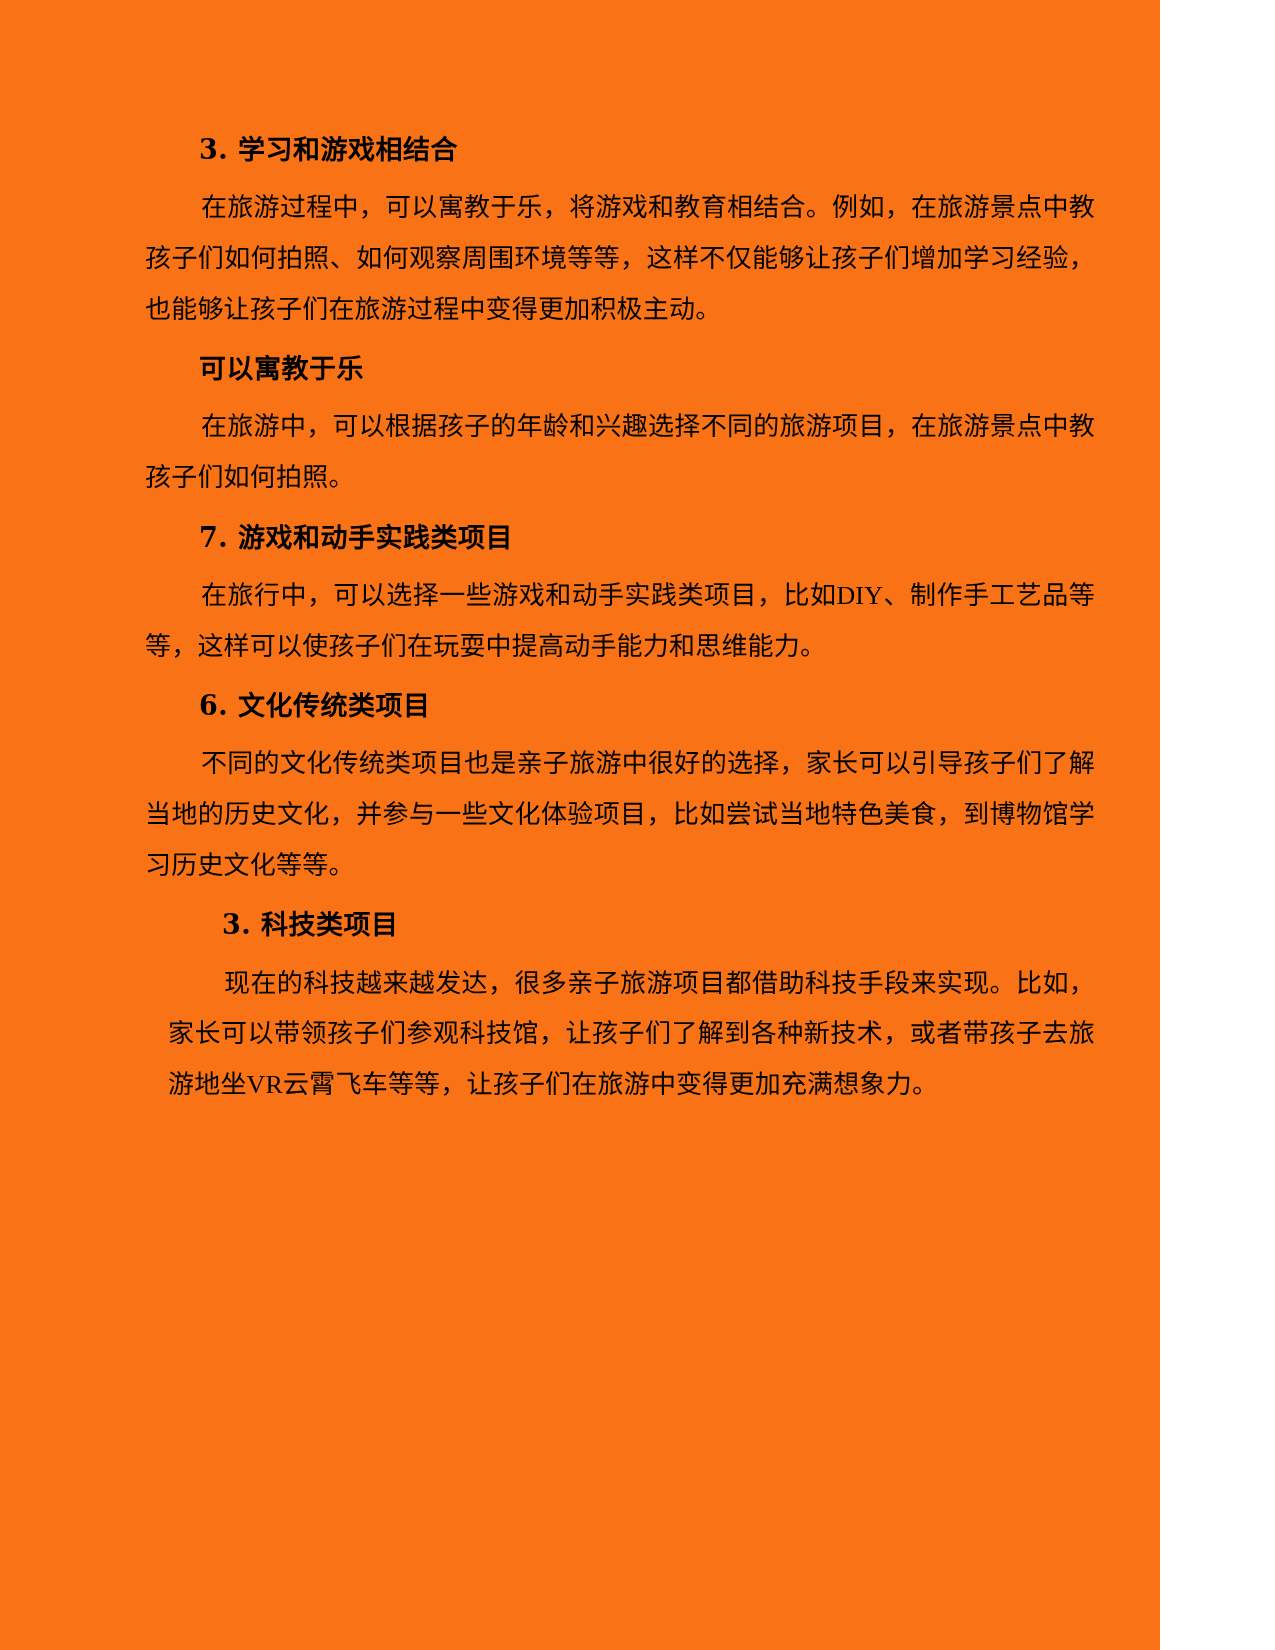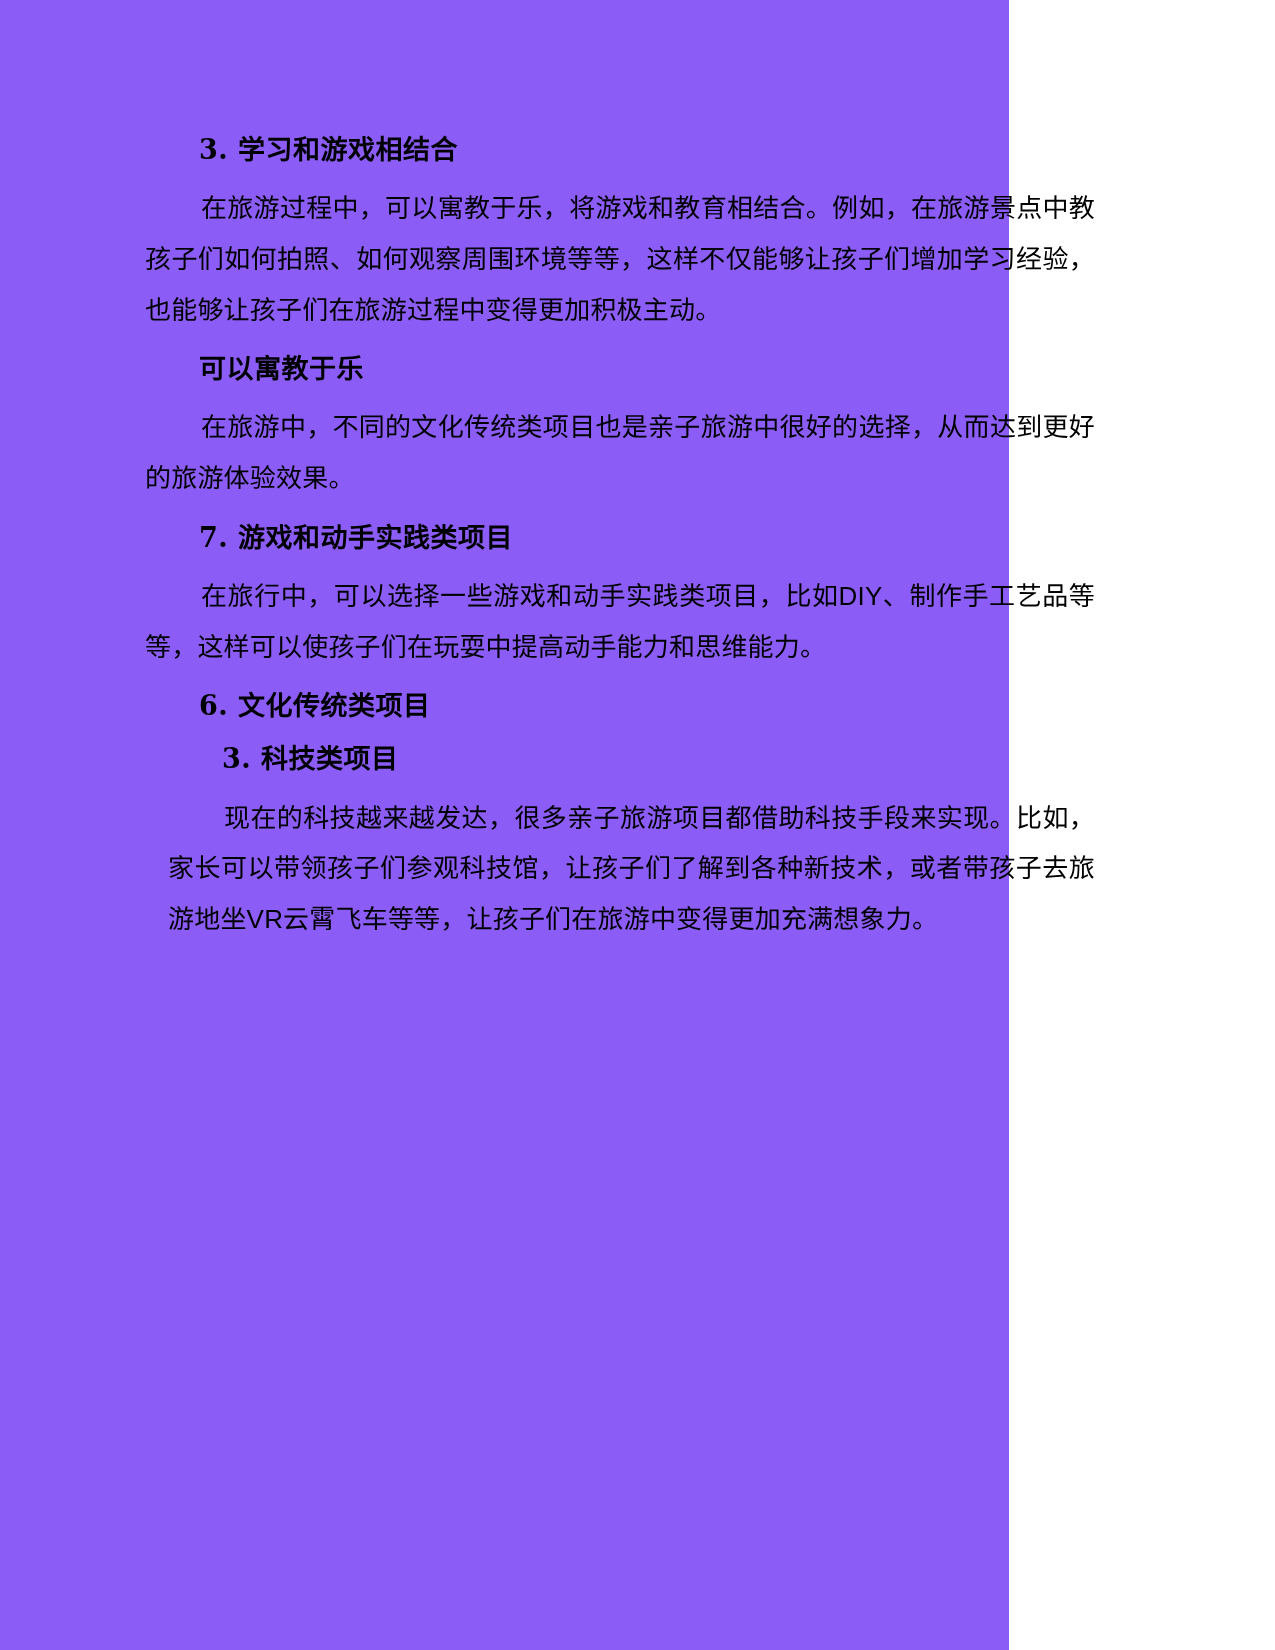--- a/index.html
+++ b/index.html
@@ -9,41 +9,41 @@
   }
   body {
     width: 1275px;
     height: 1650px;
     font-family: "Liberation Serif", "DejaVu Serif", serif;
     color: #000000;
     -webkit-font-smoothing: antialiased;
   }
   .page {
     position: relative;
-    width: 1009px;
+    width: 1160px;
     height: 1650px;
     box-sizing: border-box;
     padding: 130px 180px 90px 145px;
-    background: #8b5cf6;
+    background: #f97316;
   }
   .doc-body {
     width: 950px;
   }
   h3.heading {
     font-family: "DejaVu Serif", "Liberation Serif", serif;
     font-weight: 700;
     font-size: 27px;
     line-height: 1.45;
     margin: 0 0 6px 0;
     padding: 0;
     text-indent: 54px;
     letter-spacing: 0.5px;
   }
   p.para {
-    font-family: Liberation Sans, sans-serif;
+    font-family: Liberation Serif, serif;
     font-weight: 400;
     font-size: 26px;
     line-height: 1.95;
     margin: 0 0 8px 0;
     padding: 0;
     text-indent: 56px;
     text-align: justify;
     text-justify: inter-ideograph;
     letter-spacing: 0.2px;
   }
@@ -64,30 +64,31 @@
 <div class="page">
   <div class="doc-body">
 
     <div class="block">
       <h3 class="heading">3. 学习和游戏相结合</h3>
       <p class="para">在旅游过程中，可以寓教于乐，将游戏和教育相结合。例如，在旅游景点中教孩子们如何拍照、如何观察周围环境等等，这样不仅能够让孩子们增加学习经验，也能够让孩子们在旅游过程中变得更加积极主动。</p>
     </div>
 
     <div class="block">
       <h3 class="heading">可以寓教于乐</h3>
-      <p class="para">在旅游中，不同的文化传统类项目也是亲子旅游中很好的选择，从而达到更好的旅游体验效果。</p>
+      <p class="para">在旅游中，可以根据孩子的年龄和兴趣选择不同的旅游项目，在旅游景点中教孩子们如何拍照。</p>
     </div>
 
     <div class="block">
       <h3 class="heading">7. 游戏和动手实践类项目</h3>
       <p class="para">在旅行中，可以选择一些游戏和动手实践类项目，比如DIY、制作手工艺品等等，这样可以使孩子们在玩耍中提高动手能力和思维能力。</p>
     </div>
 
     <div class="block">
       <h3 class="heading">6. 文化传统类项目</h3>
+      <p class="para">不同的文化传统类项目也是亲子旅游中很好的选择，家长可以引导孩子们了解当地的历史文化，并参与一些文化体验项目，比如尝试当地特色美食，到博物馆学习历史文化等等。</p>
     </div>
 
     <div class="block">
       <h3 class="heading">3. 科技类项目</h3>
       <p class="para">现在的科技越来越发达，很多亲子旅游项目都借助科技手段来实现。比如，家长可以带领孩子们参观科技馆，让孩子们了解到各种新技术，或者带孩子去旅游地坐VR云霄飞车等等，让孩子们在旅游中变得更加充满想象力。</p>
     </div>
 
   </div>
 </div>
 

